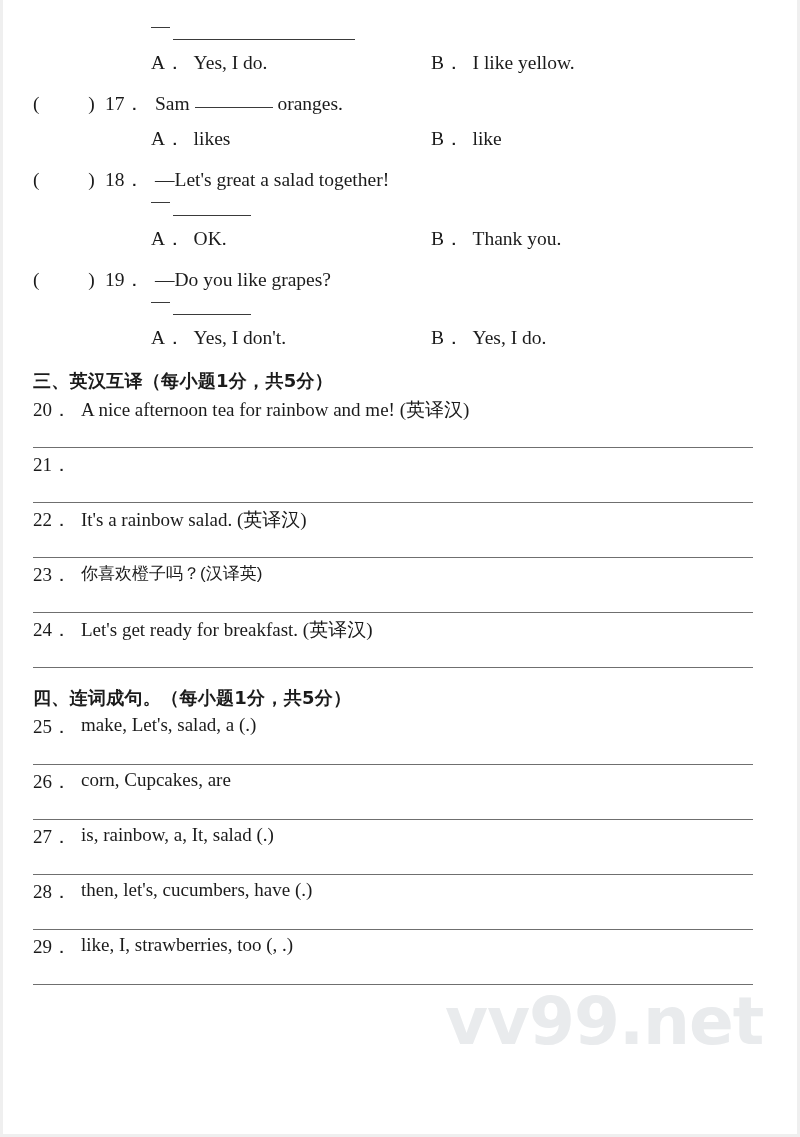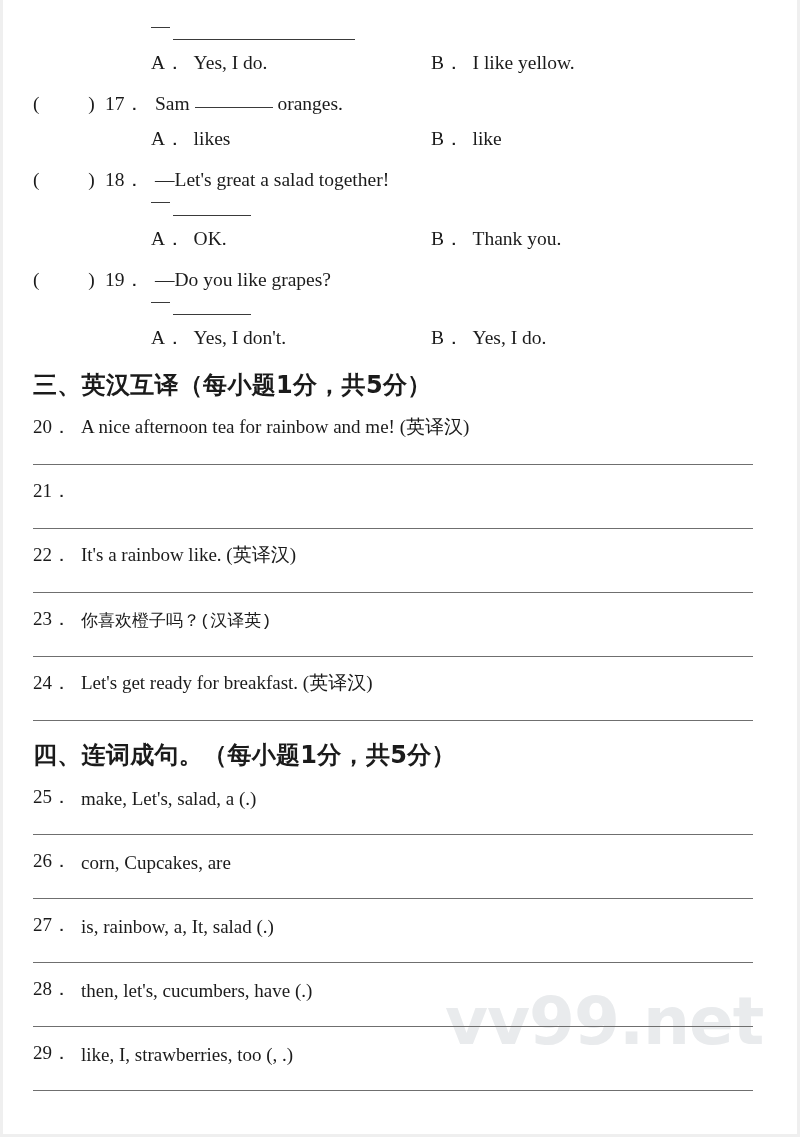--- a/index.html
+++ b/index.html
@@ -93,40 +93,40 @@
     padding-left: 118px;
   }
   .opt-a { width: 280px; flex: none; }
   .opt-b { flex: none; }
   .opt-letter { margin-right: 9px; }
 
   
   .section-head {
     font-family: "DejaVu Sans", "Liberation Sans", sans-serif;
     font-weight: bold;
-    font-size: 24px;
+    font-size: 18px;
     margin-top: 18px;
     margin-bottom: 2px;
     letter-spacing: 0.3px;
   }
 
   
   .q-item {
     display: flex;
-    align-items: flex-end;
+    align-items: flex-start;
     font-size: 19px;
-    margin-top: 13px;
+    margin-top: 4px;
   }
   .q-num {
     flex: none;
     margin-right: 10px;
     white-space: nowrap;
   }
   .q-body { white-space: pre-wrap; }
-  .q-cn { font-family: Liberation Mono, monospace; font-size: 17px; }
+  .q-cn { font-family: Liberation Sans, sans-serif; font-size: 17px; }
   .rule {
     height: 0;
     border-top: 1.7px solid #6f6f6f;
     margin: 24px 0 0 0;
   }
 </style>
 </head>
 <body>
 
 <div class="page">
@@ -206,21 +206,21 @@
     </div>
     <div class="rule"></div>
 
     <div class="q-item">
       <span class="q-num">21．</span>
     </div>
     <div class="rule"></div>
 
     <div class="q-item">
       <span class="q-num">22．</span>
-      <span class="q-body">It's a rainbow like. (英译汉)</span>
+      <span class="q-body">It's a rainbow salad. (英译汉)</span>
     </div>
     <div class="rule"></div>
 
     <div class="q-item">
       <span class="q-num">23．</span>
       <span class="q-body q-cn">你喜欢橙子吗？(汉译英)</span>
     </div>
     <div class="rule"></div>
 
     <div class="q-item">

